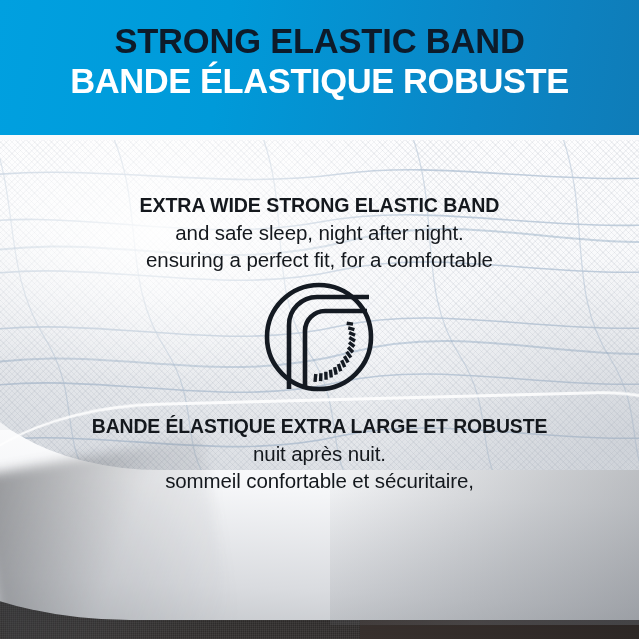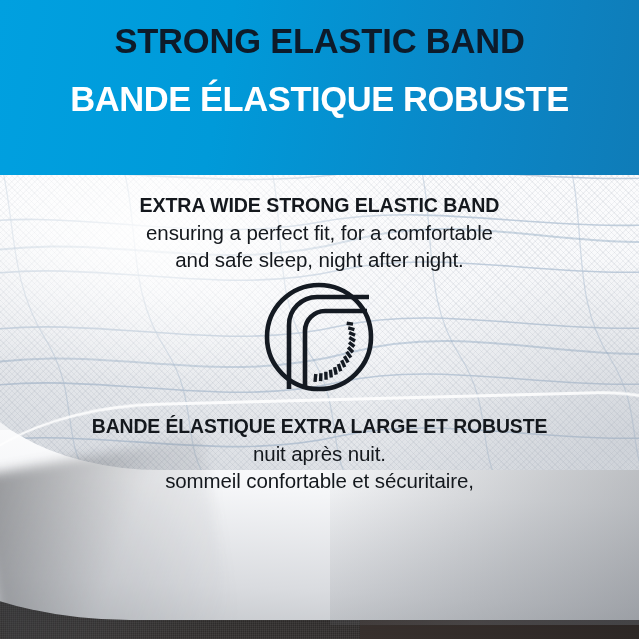--- a/index.html
+++ b/index.html
@@ -16,38 +16,38 @@
     height: 639px;
     overflow: hidden;
     background: #f2f3f5;
   }
 
   
   #header-band {
     position: absolute;
     left: 0; top: 0;
     width: 639px;
-    height: 175px;
+    height: 135px;
     background: linear-gradient(100deg, #00a0e0 0%, #009ad9 35%, #0b86c6 75%, #0f7cb8 100%);
     z-index: 5;
   }
   #header-band .title-en {
     position: absolute;
     left: 0; top: 22px;
     width: 639px;
     text-align: center;
     font-size: 34.5px;
     font-weight: 700;
     letter-spacing: -0.2px;
     color: #0d1b2a;
     white-space: nowrap;
   }
   #header-band .title-fr {
     position: absolute;
-    left: 0; top: 80px;
+    left: 0; top: 62px;
     width: 639px;
     text-align: center;
     font-size: 34.5px;
     font-weight: 700;
     letter-spacing: -0.4px;
     color: #ffffff;
     white-space: nowrap;
   }
 
   
@@ -263,22 +263,22 @@
       <line x1="92.1" y1="54.3" x2="86.1" y2="51.6"></line>
       <line x1="91.4" y1="48.6" x2="85.2" y2="46.8"></line>
       <line x1="90.0" y1="43.1" x2="83.7" y2="42.2"></line>
     </g>
   </svg>
 
   <div id="copy">
 
     <div class="block" id="copy-en">
       <span class="ln head">EXTRA WIDE STRONG ELASTIC BAND</span>
+      <span class="ln body-line">and safe sleep, night after night.</span>
       <span class="ln body-line">ensuring a perfect fit, for a comfortable</span>
-      <span class="ln body-line">and safe sleep, night after night.</span>
     </div>
 
     <div class="block" id="copy-fr">
       <span class="ln head">BANDE ÉLASTIQUE EXTRA LARGE ET ROBUSTE</span>
       <span class="ln body-line">nuit après nuit.</span>
       <span class="ln body-line">sommeil confortable et sécuritaire,</span>
     </div>
 
   </div>
 

